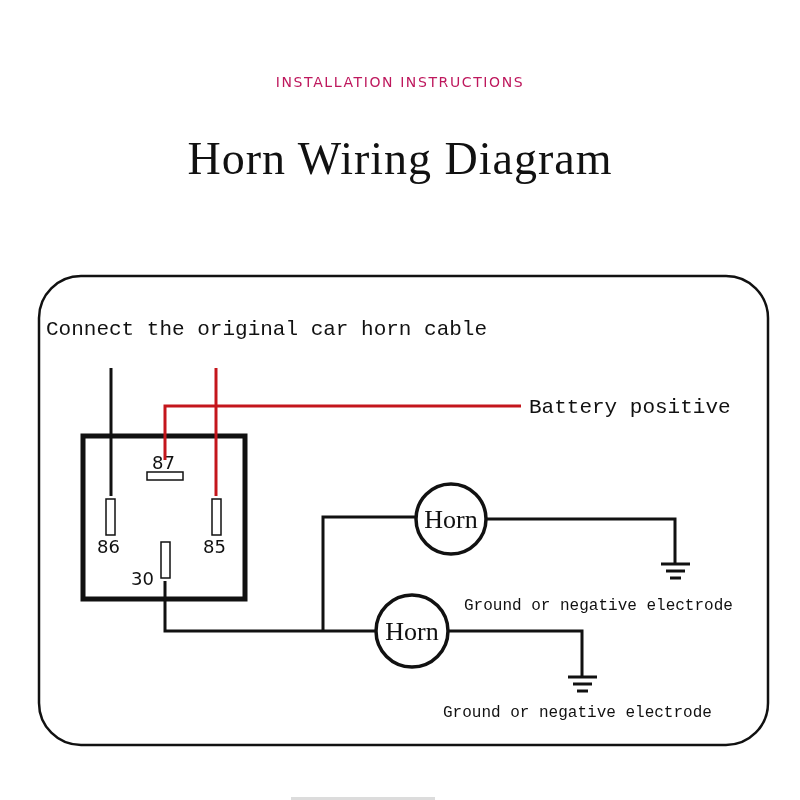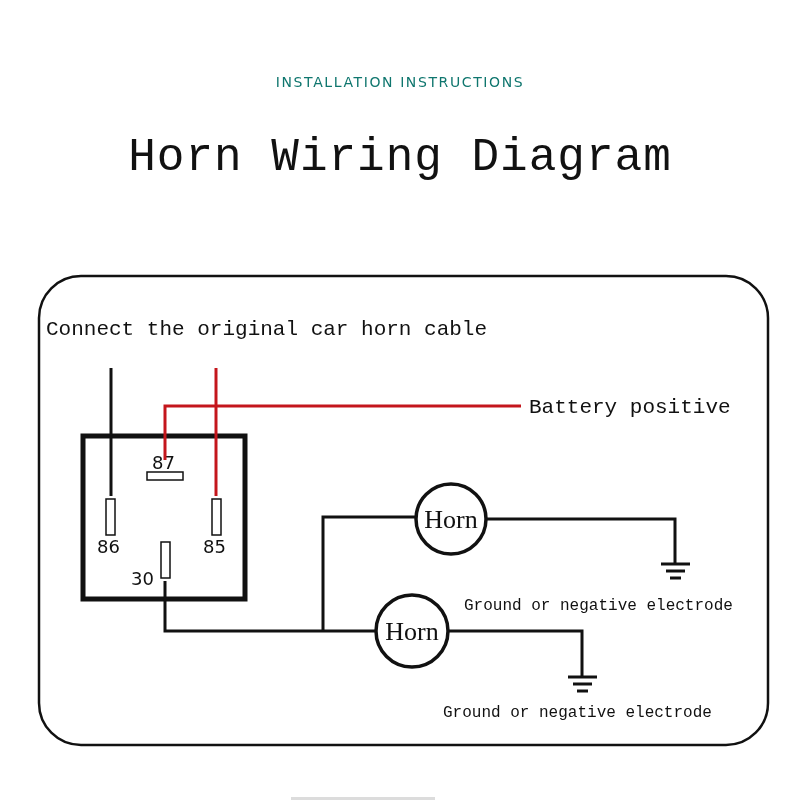--- a/index.html
+++ b/index.html
@@ -1,24 +1,24 @@
 <!DOCTYPE html>
 <html><head>
 <meta charset="utf-8">
 <style>
   html, body { margin:0; padding:0; background:#ffffff; }
   body { width:800px; height:800px; position:relative; overflow:hidden; }
   .subtitle {
     position:absolute; left:0; width:800px; top:74px; text-align:center;
     font-family:"DejaVu Sans", sans-serif; font-size:14px; letter-spacing:1.6px;
-    color:#0f766e;
+    color:#be185d;
   }
   .title {
     position:absolute; left:0; width:800px; top:132px; text-align:center;
-    font-family:Liberation Mono, monospace; font-size:46px;
+    font-family:Liberation Serif, serif; font-size:46px;
     color:#111111; letter-spacing:1px;
   }
   svg { position:absolute; left:0; top:0; }
   .lbl { font-family:"Liberation Mono", "DejaVu Sans Mono", monospace; fill:#111; }
   .pin { font-family:"DejaVu Sans", sans-serif; fill:#111; }
   .horn { font-family:"Liberation Serif", "DejaVu Serif", serif; fill:#111; }
   .bottom-bar { position:absolute; left:291px; top:797px; width:144px; height:3px; background:#dcdcdc; }
 </style>
 </head>
 <body>

